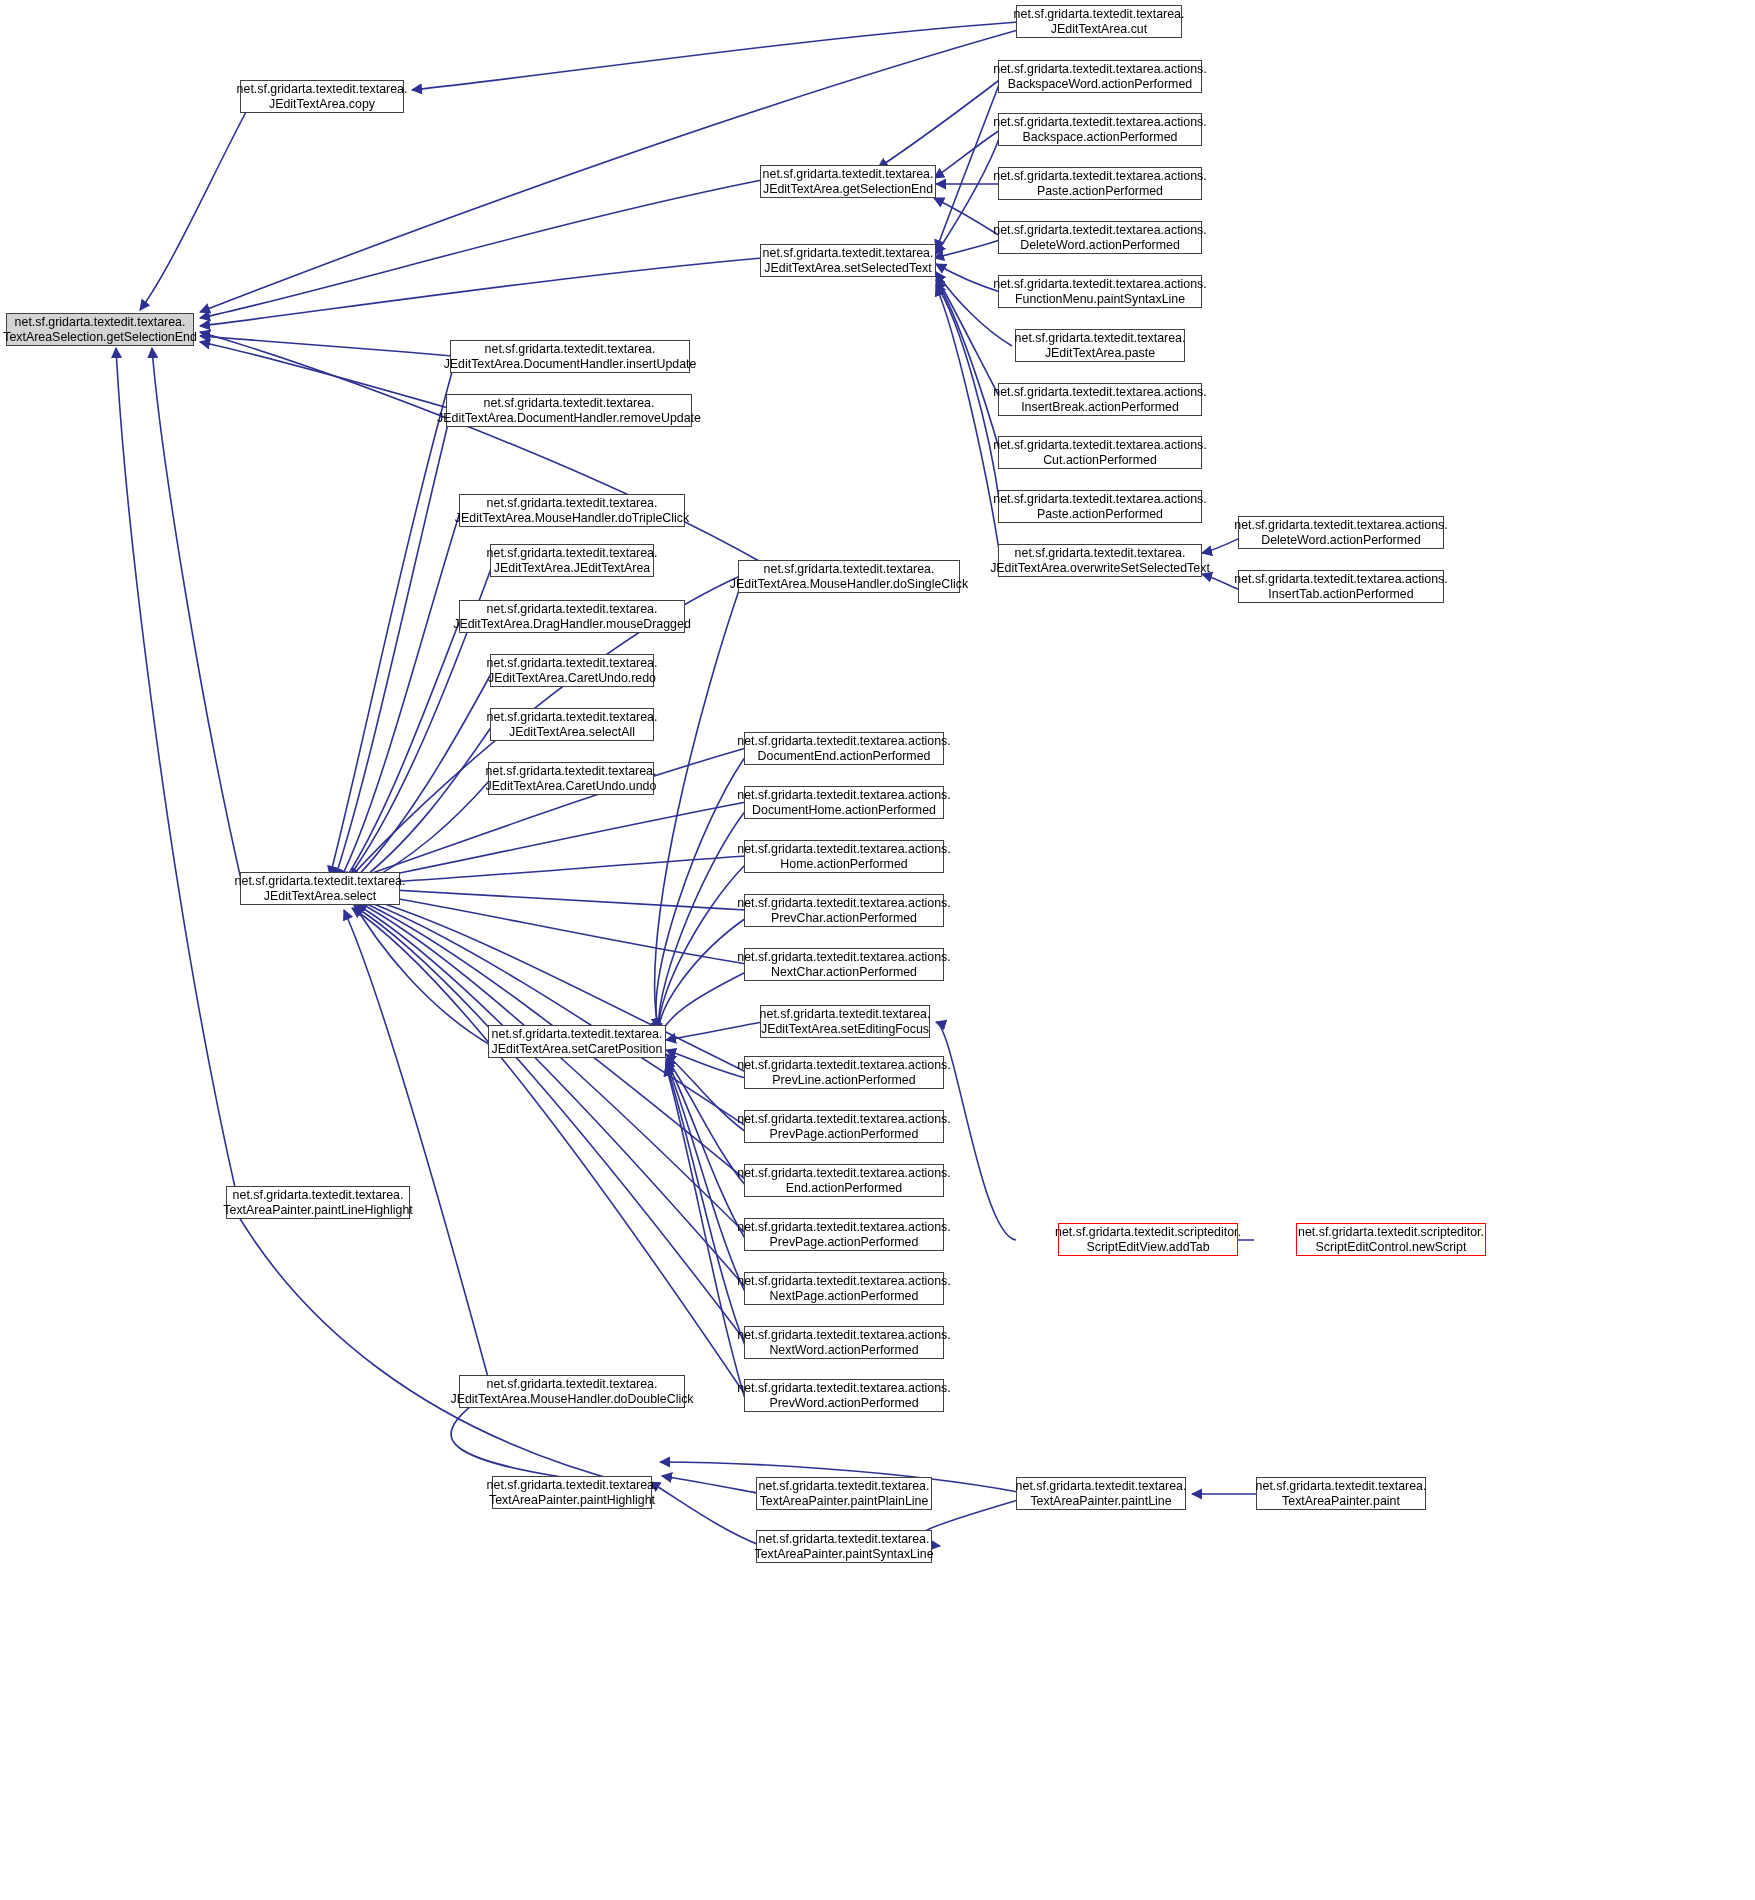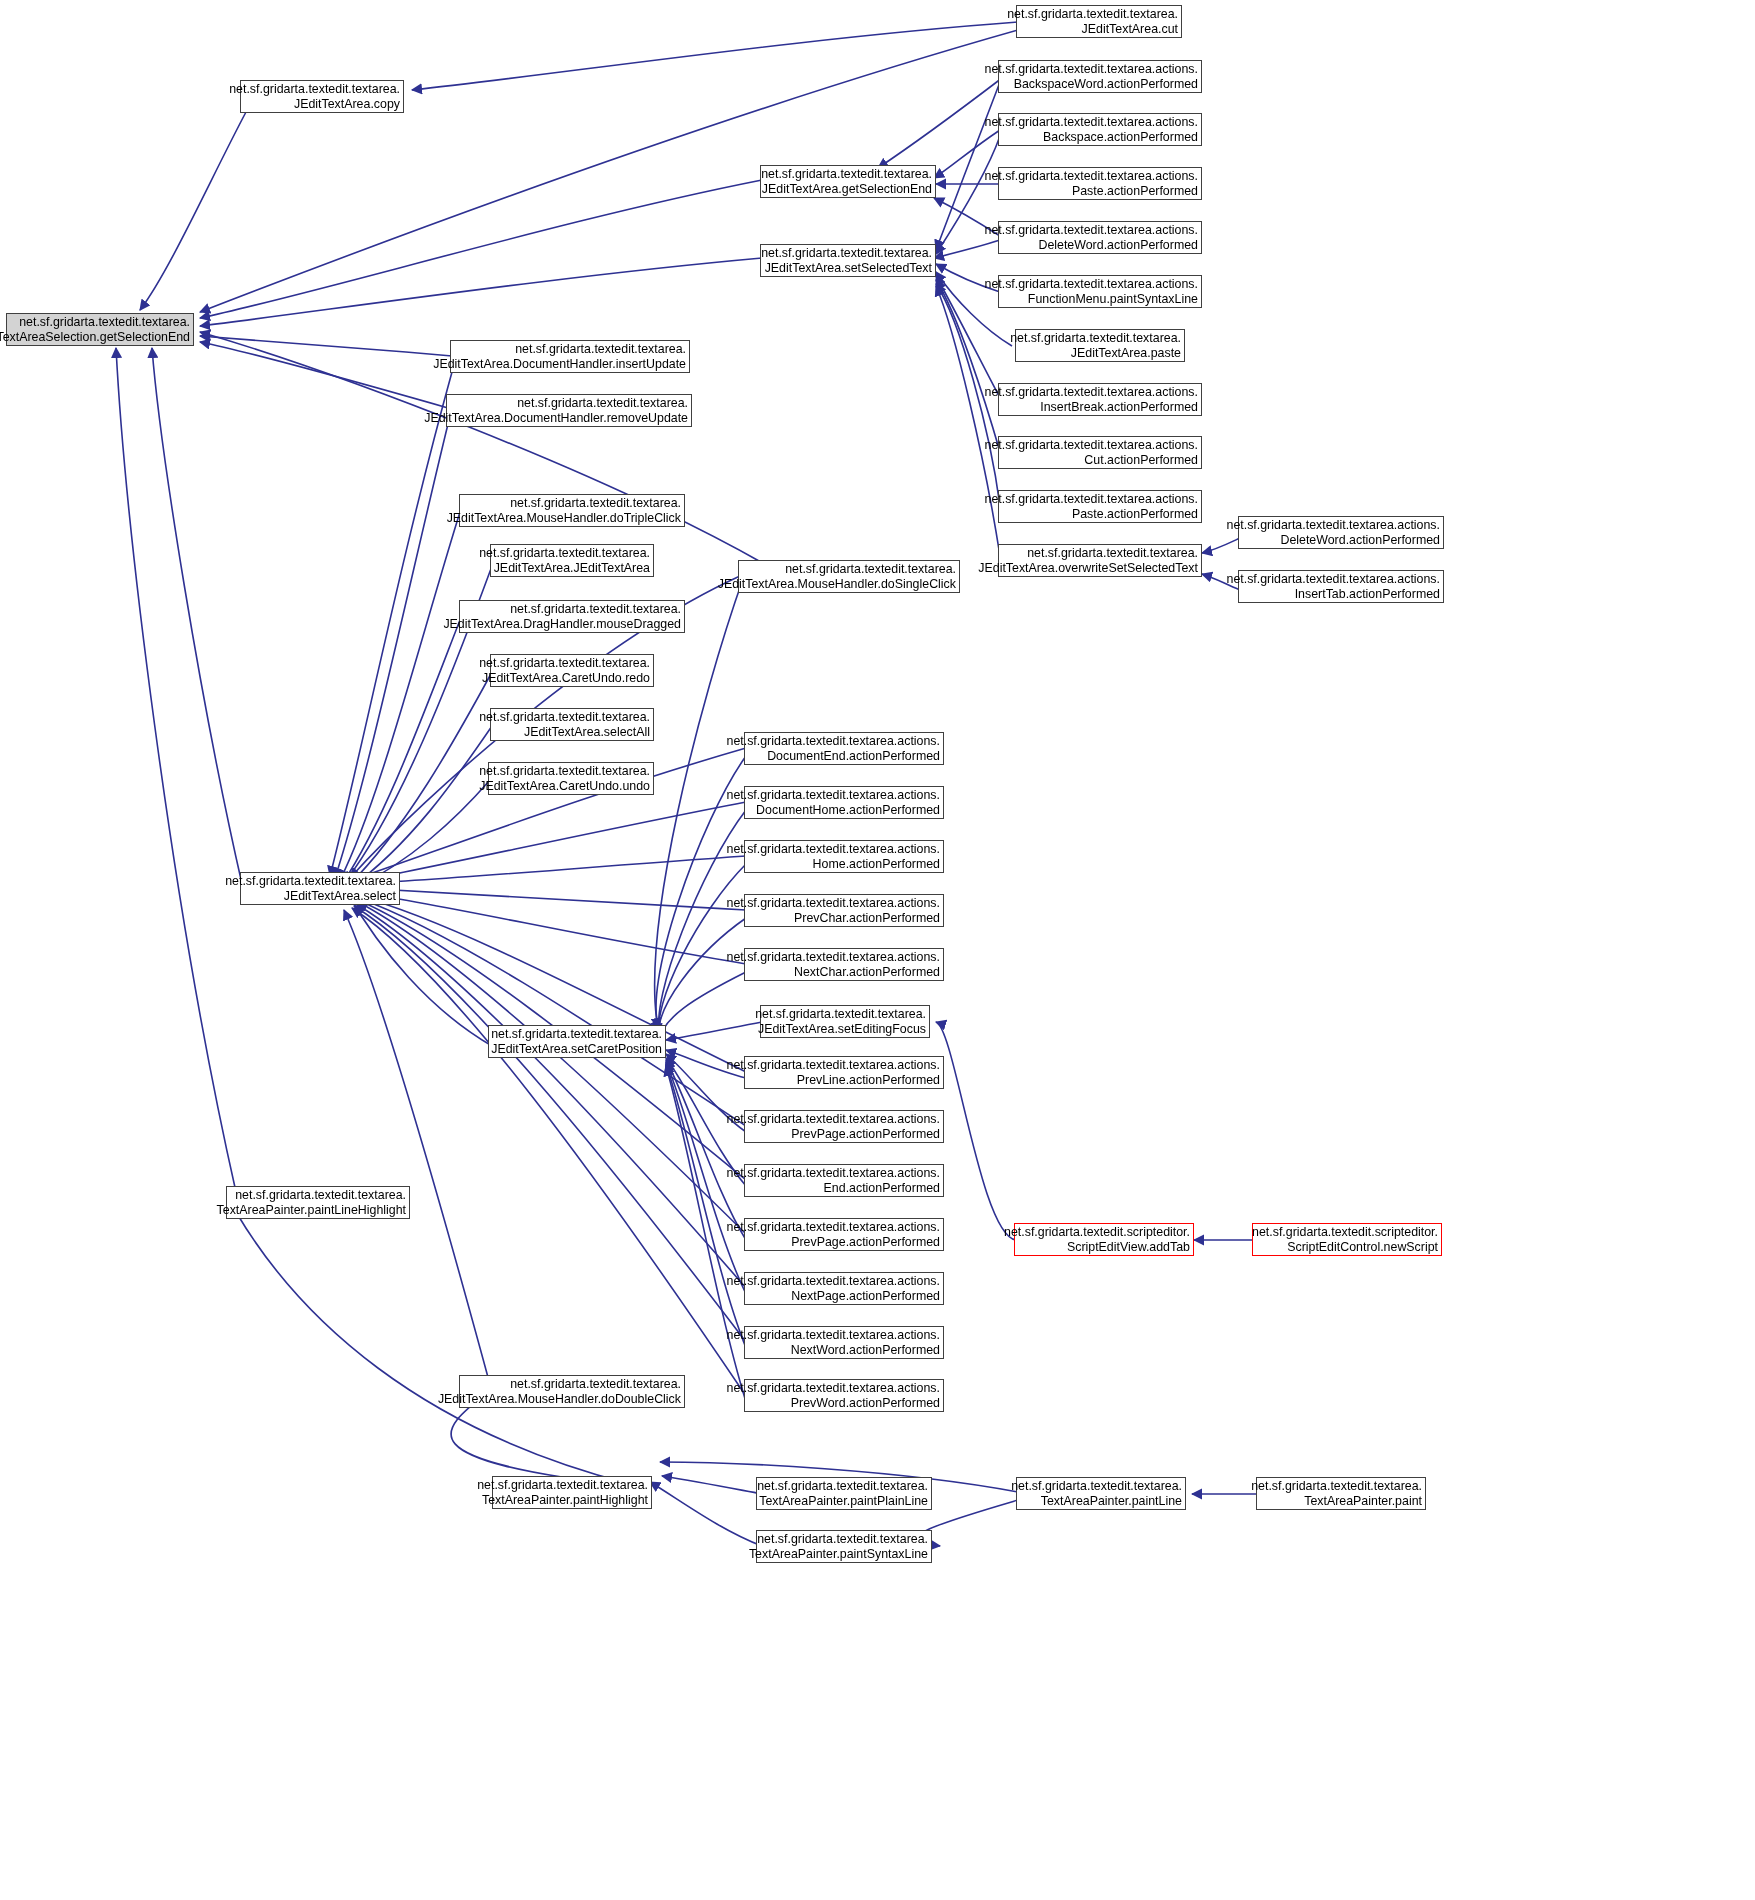--- a/index.html
+++ b/index.html
@@ -22,33 +22,34 @@
     position:absolute;
     box-sizing:border-box;
     border:1px solid #404040;
     background:#ffffff;
     color:#000000;
     font-size:12.4px;
     line-height:14.6px;
     text-align:center;
     display:flex;
     flex-direction:column;
-    align-items:flex-end;
+    align-items:center;
     justify-content:center;
     padding:1px 3px;
     white-space:nowrap;
     z-index:5;
   }
   .node.root{
     background:#d3d3d3;
     border-color:#404040;
   }
   .node.red{
     border-color:#ff0000;
     border-width:1px;
+    margin-left:44px;
   }
   .node .l1,.node .l2{display:block;}
 </style>
 </head>
 <body>
 
 <div id="graph">
 
   <svg class="edges" viewBox="0 0 1755 1900">
     <defs>

